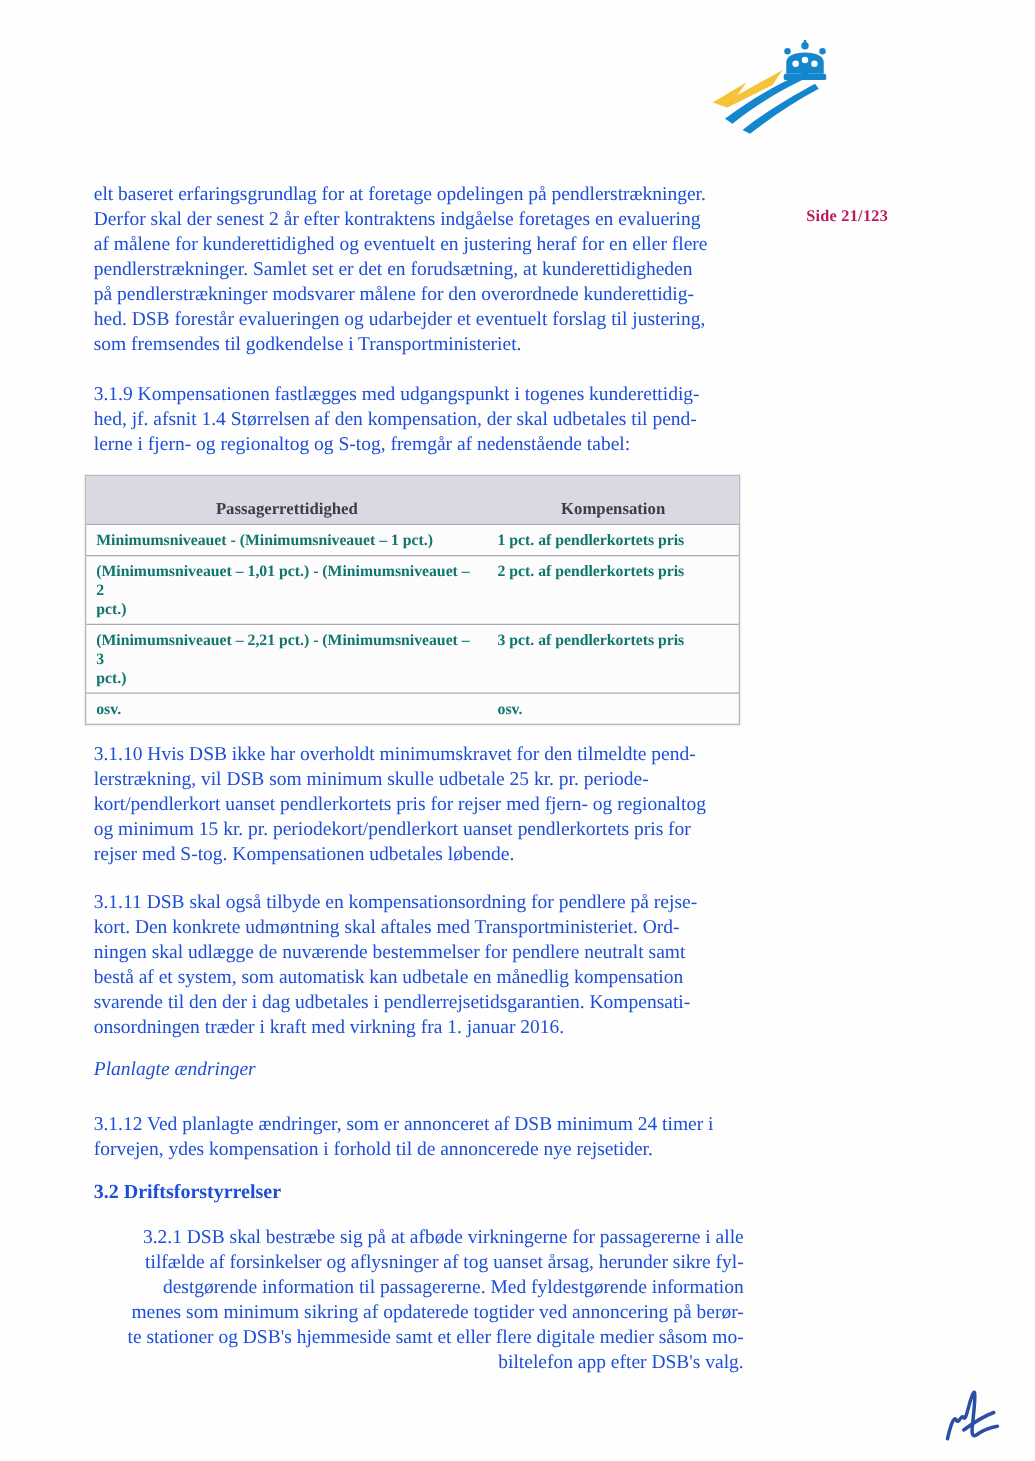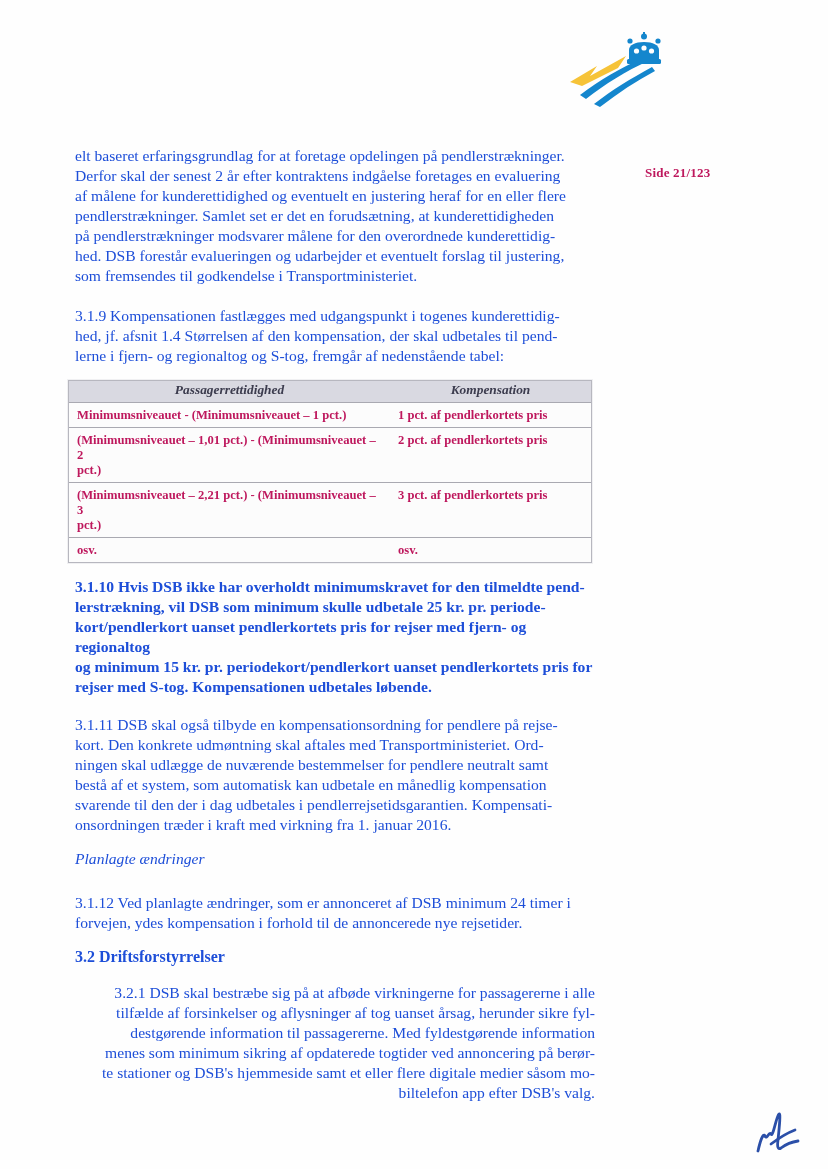--- a/index.html
+++ b/index.html
@@ -33,21 +33,21 @@
     width: 520px;
   }
   .para {
     margin: 0;
     font-size: 15.6px;
     line-height: 20px;
     white-space: pre-line;
     color: #1d4ed8;
   }
   .mt20 { margin-top: 20px; }
-  .mt14 { margin-top: 14px; font-weight: bold; }
+  .mt14 { margin-top: 14px; }
   .mt18 { margin-top: 18px; }
   .mt24 { margin-top: 24px; }
   .mt16 { margin-top: 16px; text-align: right; }
   .heading-italic {
     font-style: italic;
     font-weight: 400;
     font-size: 15.6px;
     margin: 14px 0 0 0;
   }
   .heading-bold {
@@ -69,32 +69,31 @@
   }
   .comp-header {
     border-top: none;
     background: #d9d9e1;
   }
   .comp-cell {
     white-space: pre-line;
     font-size: 12.6px;
     line-height: 15px;
     font-weight: 700;
-    color: #be185d;
+    color: #0f766e;
     padding: 5px 8px 4px 8px;
     box-sizing: border-box;
   }
   .col1 { width: 61.5%; }
   .col2 { width: 38.5%; }
   .comp-header .comp-cell {
     text-align: center;
     font-size: 13.4px;
     color: #3c3c4e;
-    padding: 1px 8px 5px 8px;
-    font-style: italic;
+    padding: 18px 8px 5px 8px;
   }
   .signature {
     position: absolute;
     left: 750px;
     top: 1103px;
   }
 </style>
 </head>
 <body>
 

